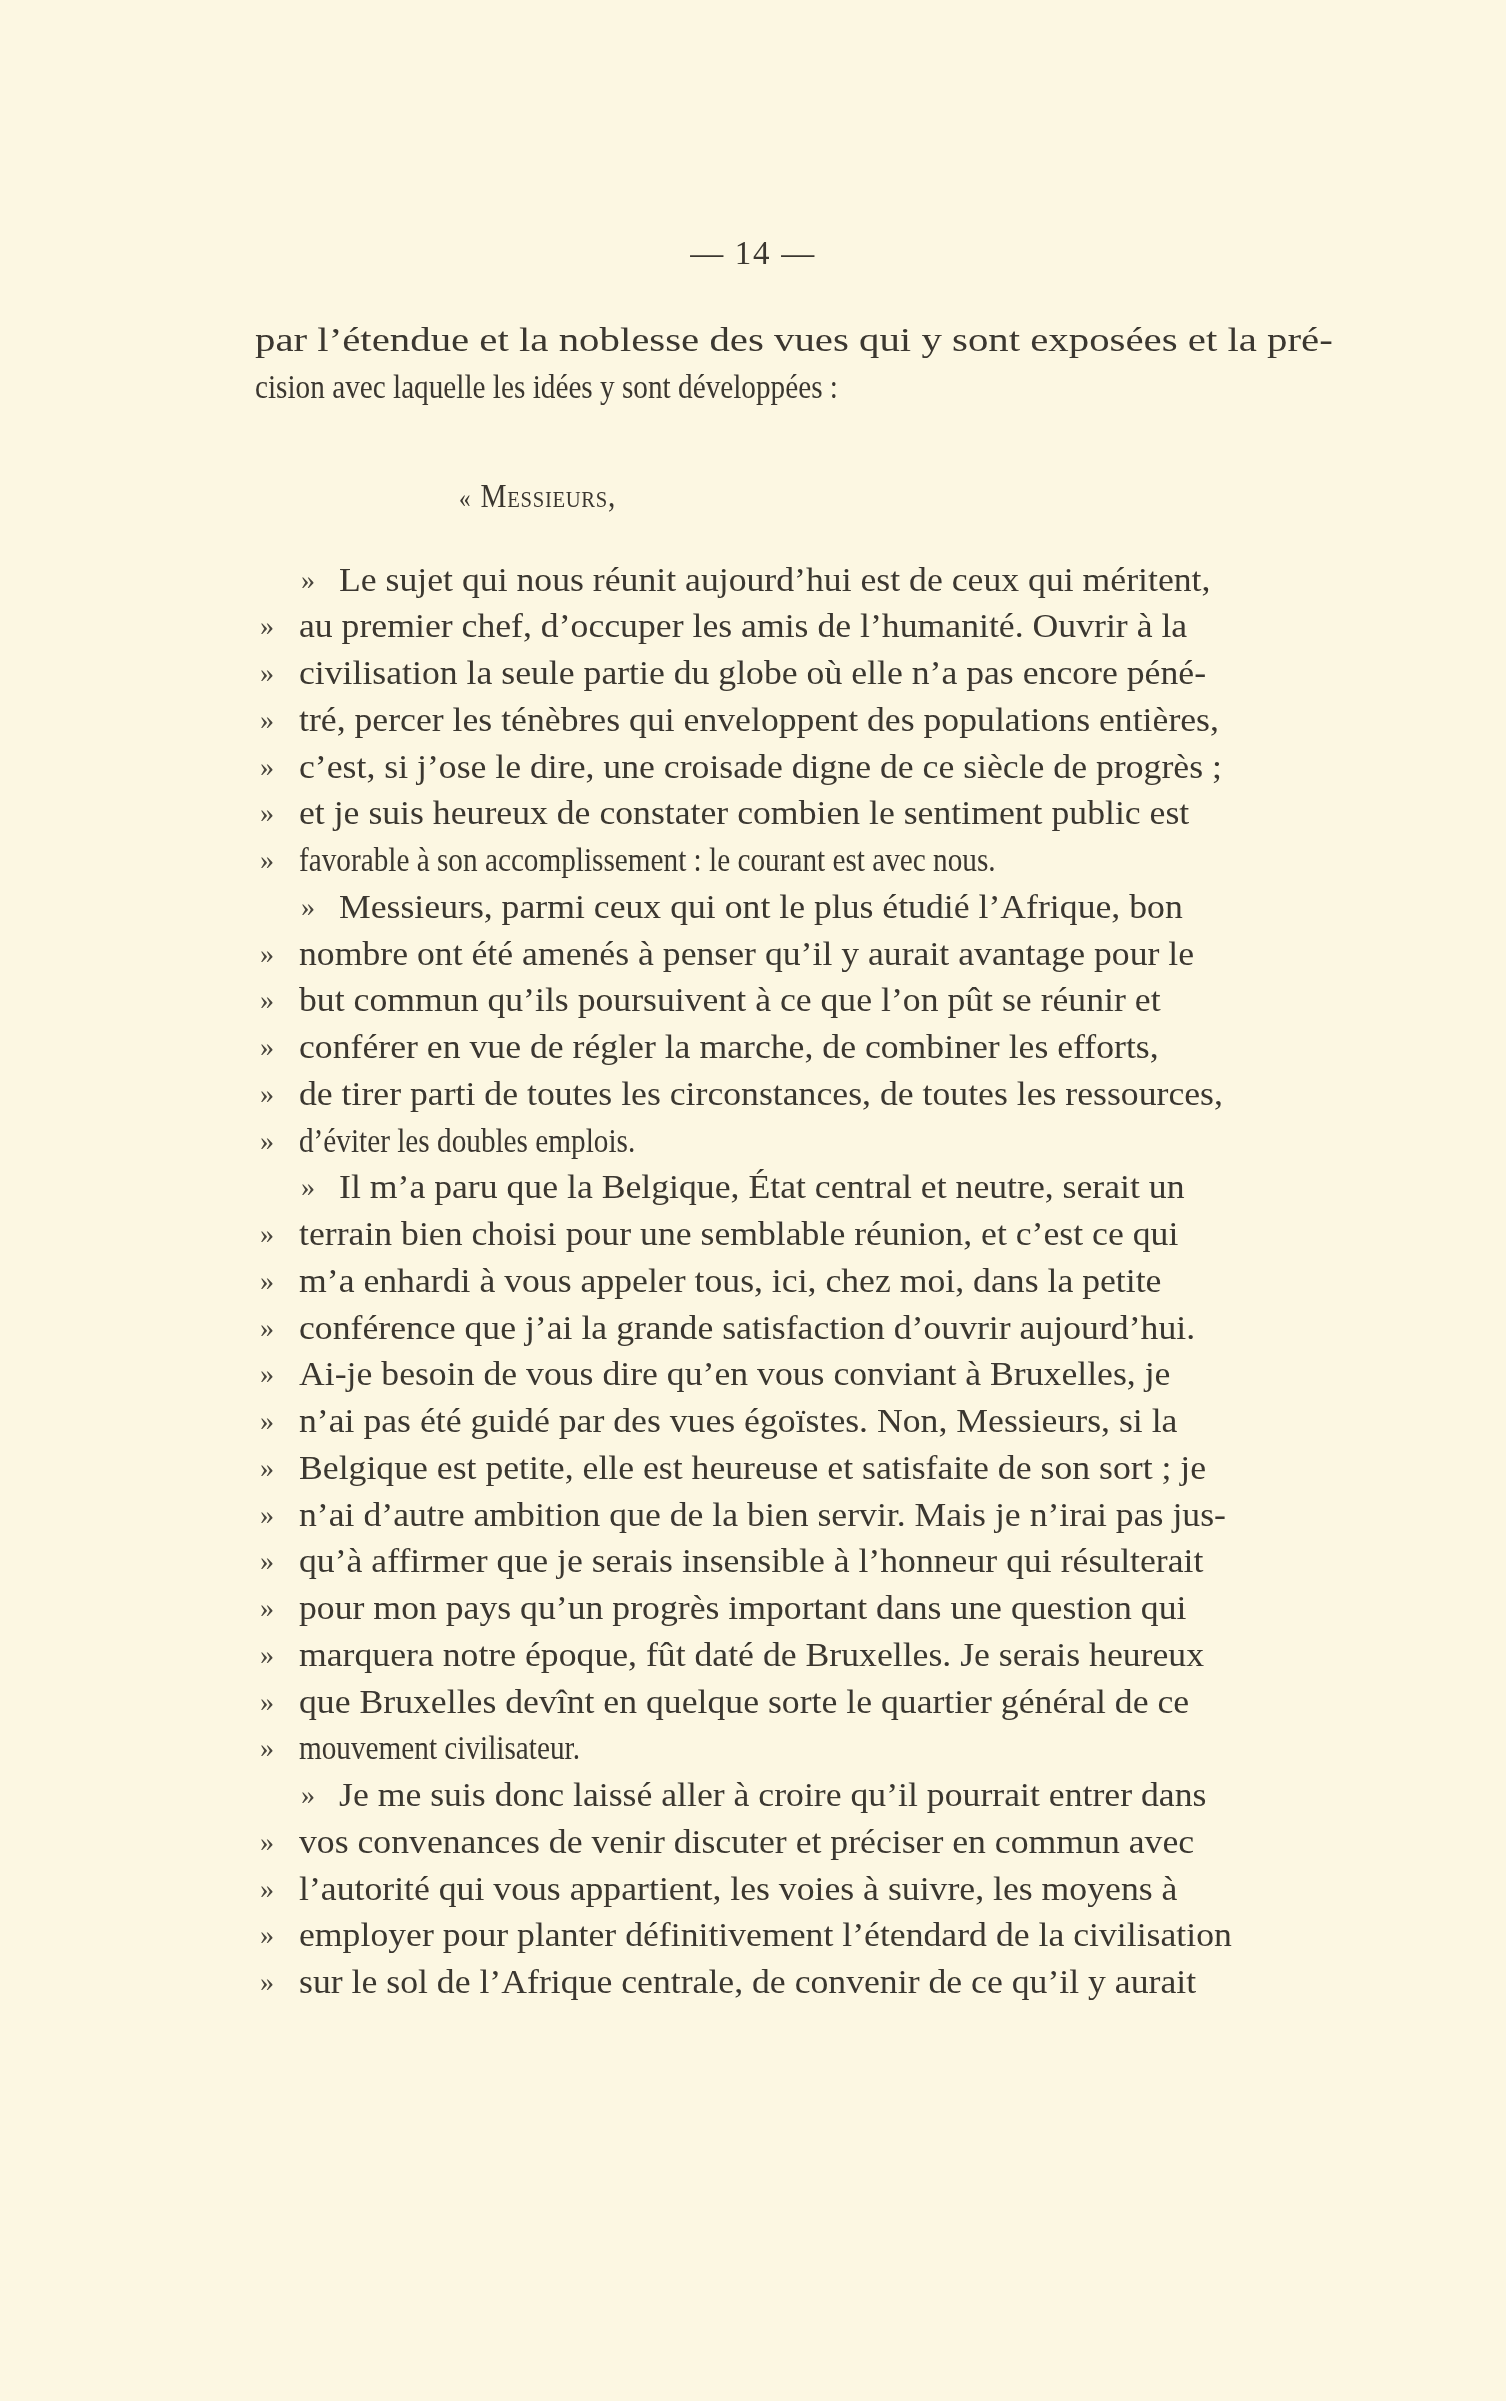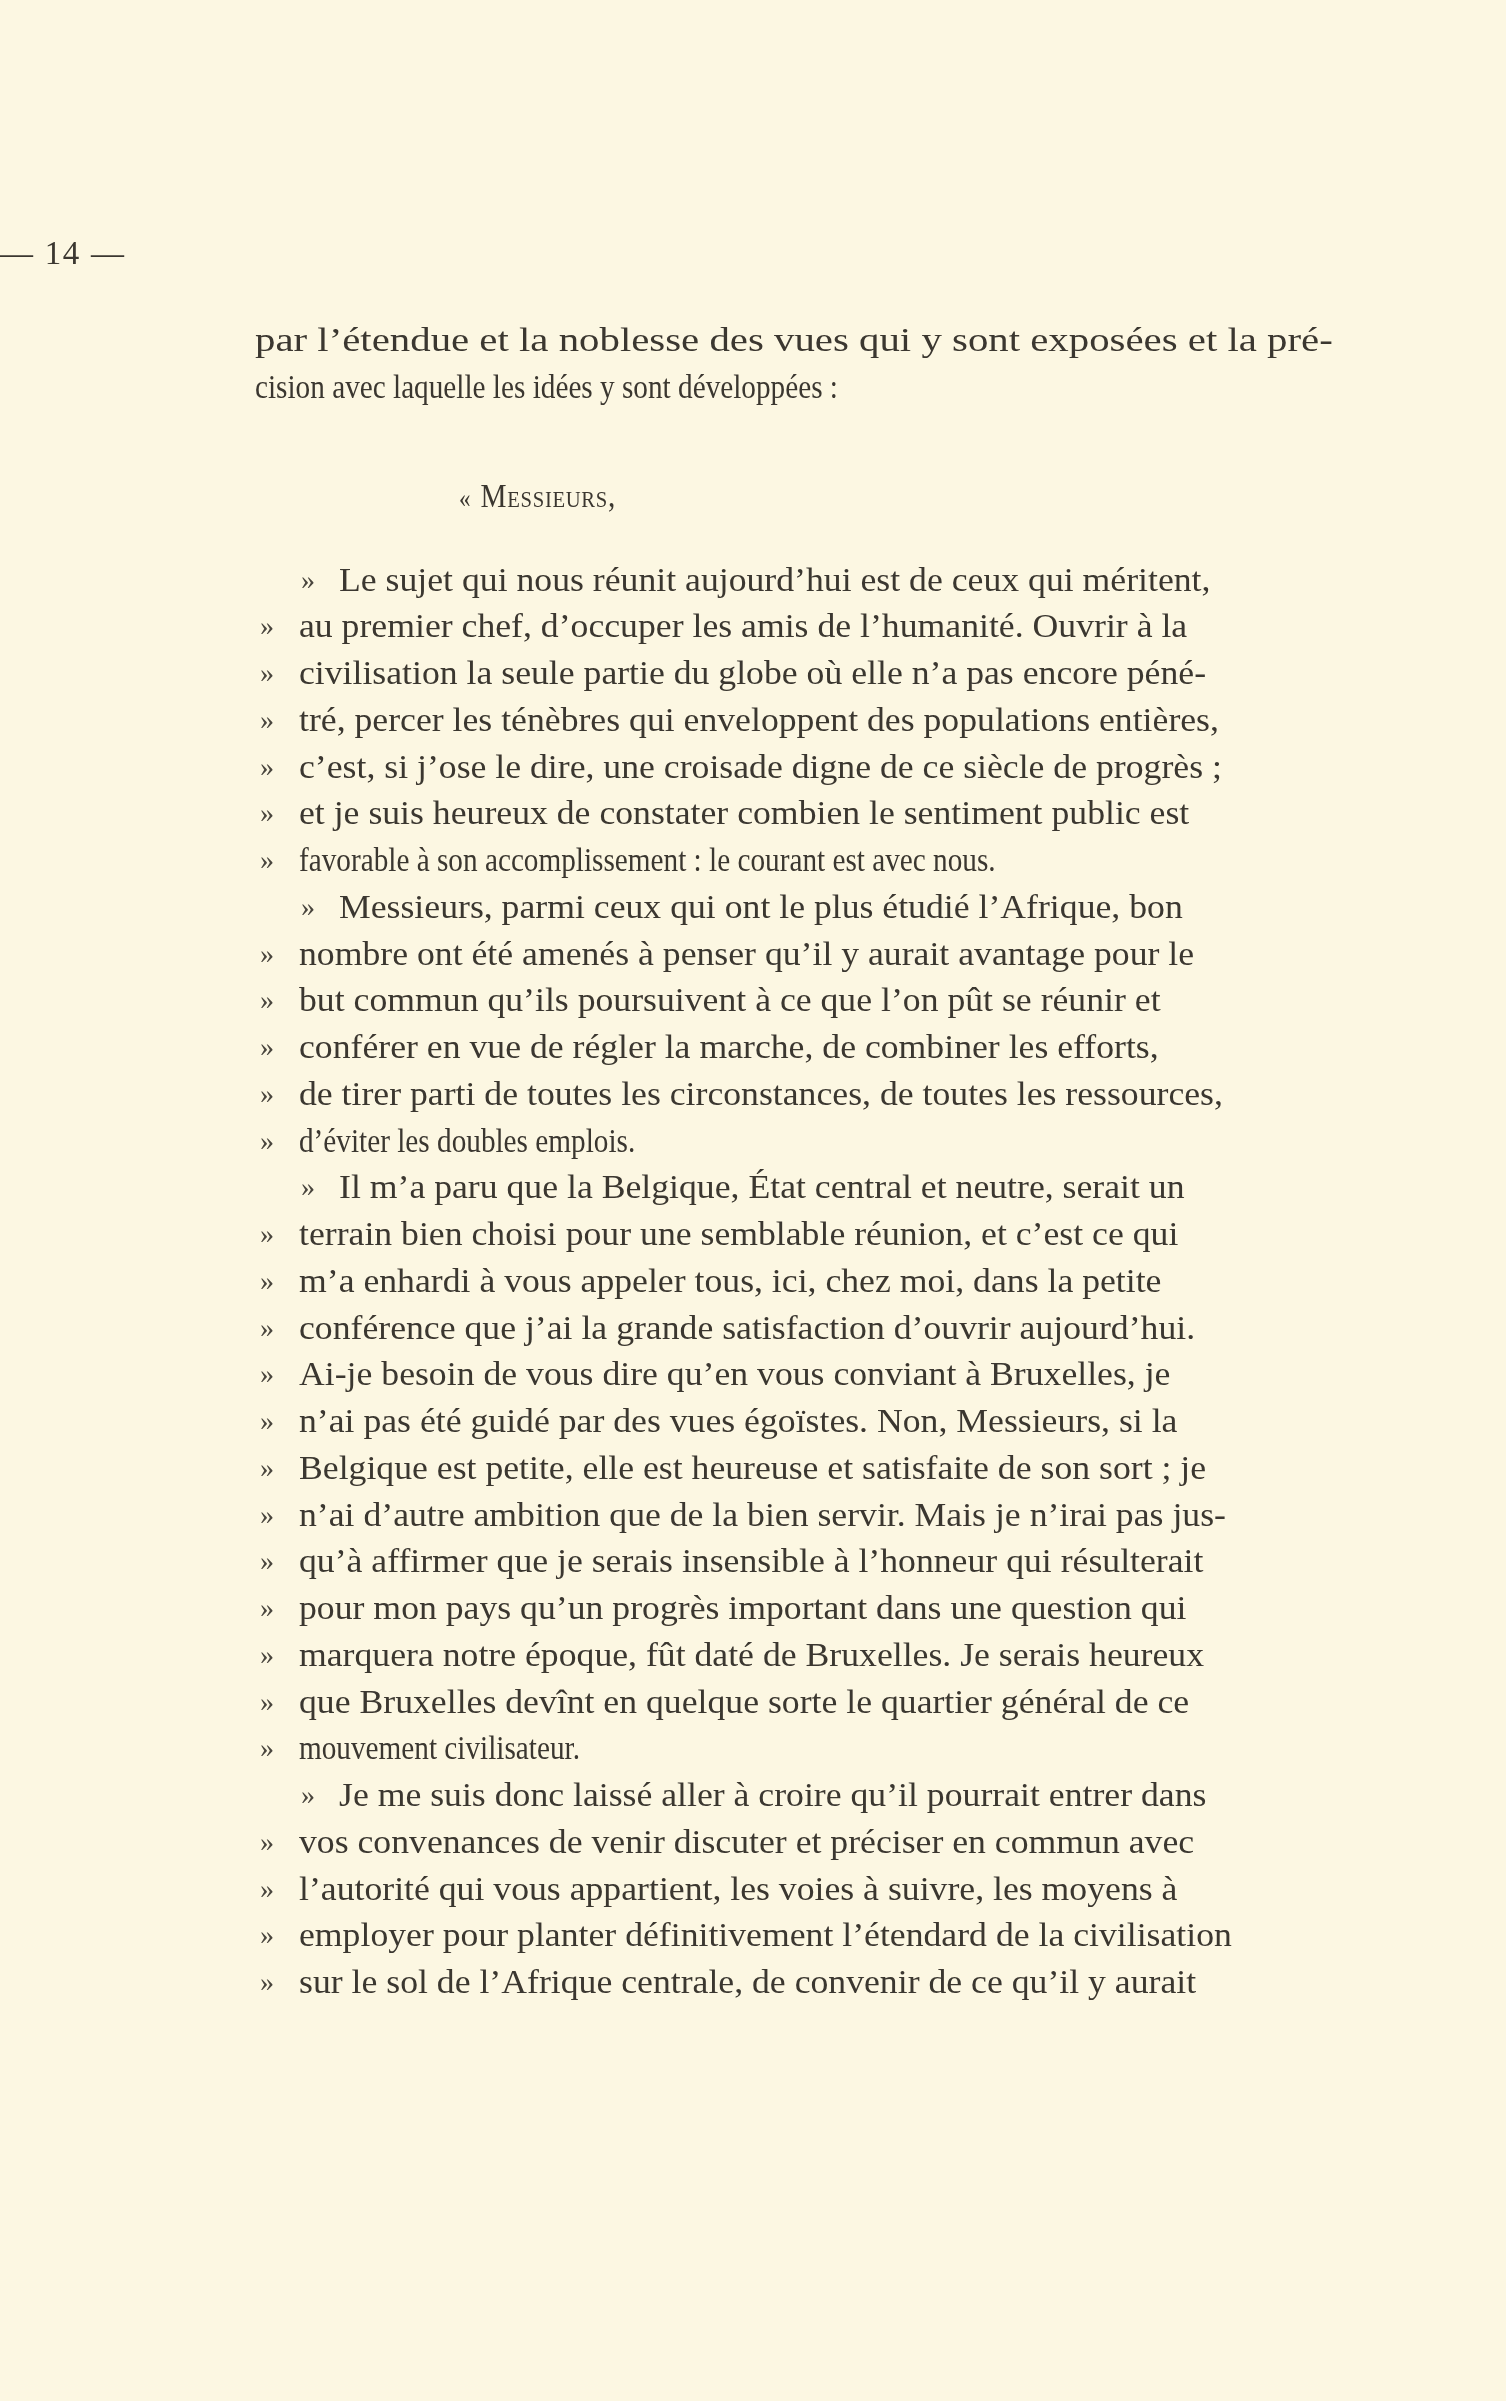--- a/index.html
+++ b/index.html
@@ -6,21 +6,21 @@
   body {
     width: 1506px; height: 2401px;
     background: #fcf7e2;
     position: relative;
     overflow: hidden;
     font-family: "Liberation Serif", "DejaVu Serif", serif;
     color: #3b3730;
   }
   .page-number {
     position: absolute; top: 235px; left: 0; width: 1506px;
-    text-align: left; font-size: 33px; letter-spacing: 1.7px;
+    text-align: center; font-size: 33px; letter-spacing: 1.7px;
   }
   .intro {
     position: absolute; left: 255px; width: 1081px;
     font-size: 34px; line-height: 47px;
     transform: scaleX(0.86); transform-origin: left top;
   }
   .intro-line { position: absolute; left: 0; white-space: nowrap; }
   .salutation {
     position: absolute; top: 477px; left: 459px;
     font-size: 34px; white-space: nowrap;

